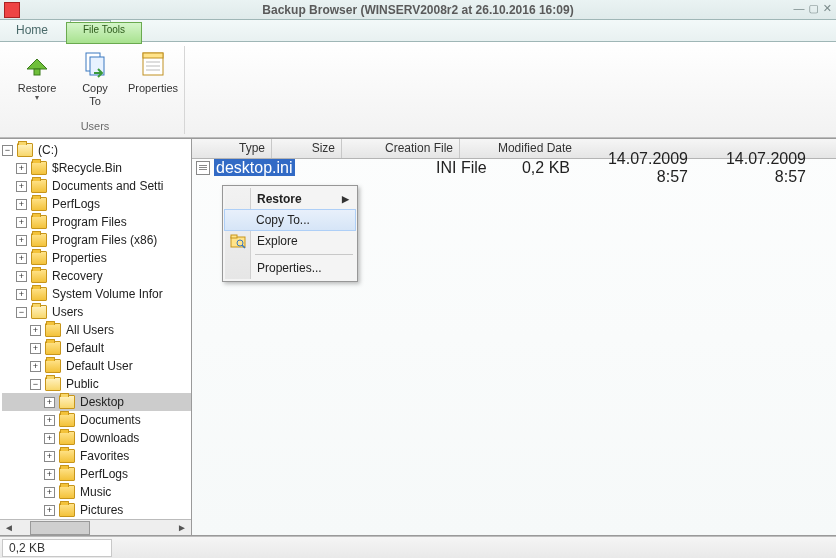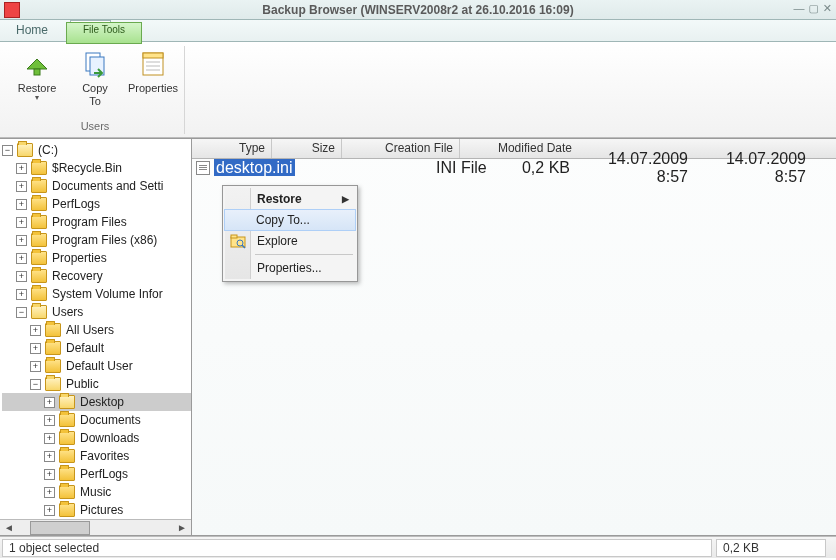--- a/index.html
+++ b/index.html
@@ -445,15 +445,14 @@
         <div class="cm-sep"></div>
         <div class="cm-item">
           <span>Properties...</span>
         </div>
       </div>
     </div>
   </div>
 </div>
 
 <div class="statusbar">
-  <div class="status-left">1 object selected</div>
   <div class="status-right">0,2 KB</div>
 </div>
 
 </body></html>

